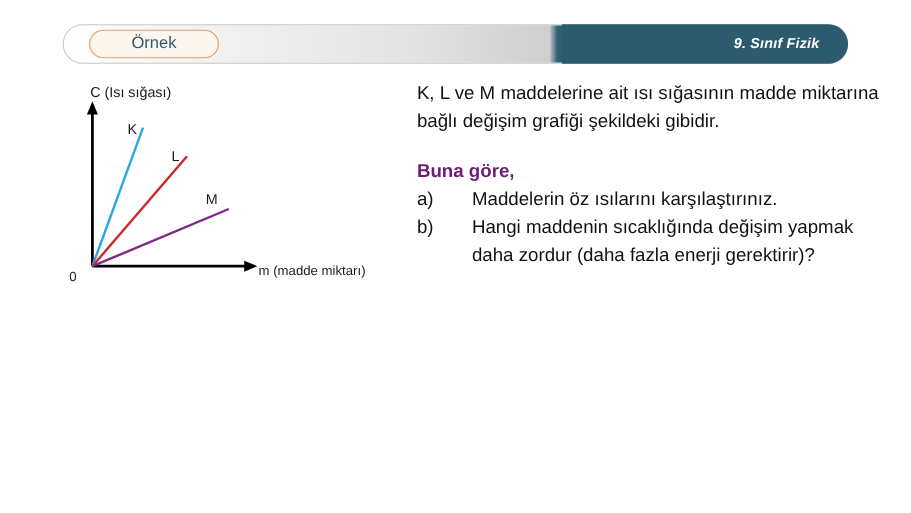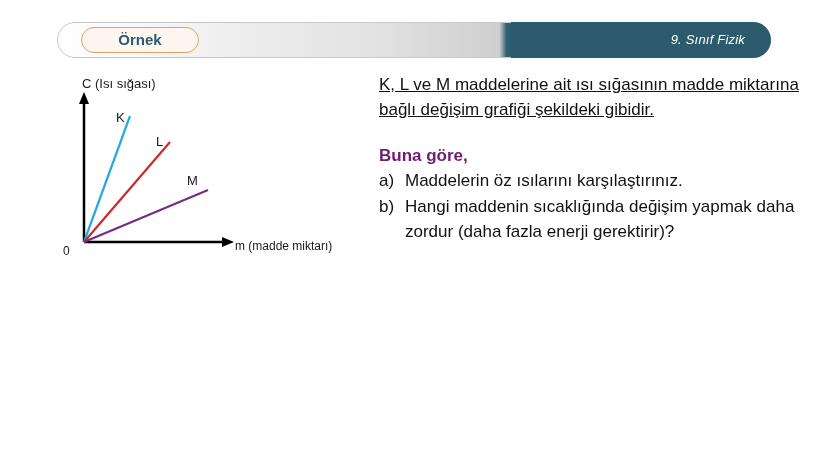--- a/index.html
+++ b/index.html
@@ -42,21 +42,21 @@
     height: 36px;
     border-radius: 0 18px 18px 0;
     background: #2c5b6e;
   }
   .header-right-label {
     position: absolute;
     right: 26px;
     top: 10px;
     color: #ffffff;
     font-style: italic;
-    font-weight: normal;
+    font-weight: bold;
     font-size: 13px;
     letter-spacing: .2px;
   }
   .ornek-pill {
     position: absolute;
     left: 24px;
     top: 5px;
     width: 118px;
     height: 26px;
     border-radius: 13px;
@@ -67,21 +67,21 @@
   .ornek-label {
     position: absolute;
     left: 24px;
     top: 5px;
     width: 118px;
     height: 26px;
     line-height: 26px;
     text-align: center;
     color: #2c5b6e;
     font-size: 15px;
-    font-weight: bold;
+    font-weight: normal;
   }
 
   
   .graph {
     position: absolute;
     left: 60px;
     top: 72px;
     width: 320px;
     height: 200px;
   }
@@ -141,21 +141,20 @@
     position: absolute;
     left: 379px;
     top: 72px;
     width: 420px;
   }
   .intro {
     font-size: 17px;
     line-height: 25px;
     color: #111111;
     margin: 0;
-    text-decoration: underline;
   }
   .buna-gore {
     font-size: 17px;
     font-weight: bold;
     color: #701a75;
     margin: 24px 0 0 0;
   }
   .q-list {
     margin: 2px 0 0 0;
     padding: 0;
@@ -167,20 +166,21 @@
     line-height: 25px;
     color: #111111;
     margin-top: 1px;
   }
   .q-marker {
     width: 26px;
     flex: 0 0 26px;
   }
   .q-text {
     flex: 1;
+    margin-left: 24px;
   }
 </style>
 </head>
 <body>
 
 <div class="header">
   <div class="header-bar"></div>
   <div class="header-right-fill"></div>
   <div class="header-right-label">9. Sınıf Fizik</div>
   <div class="ornek-pill"></div>

